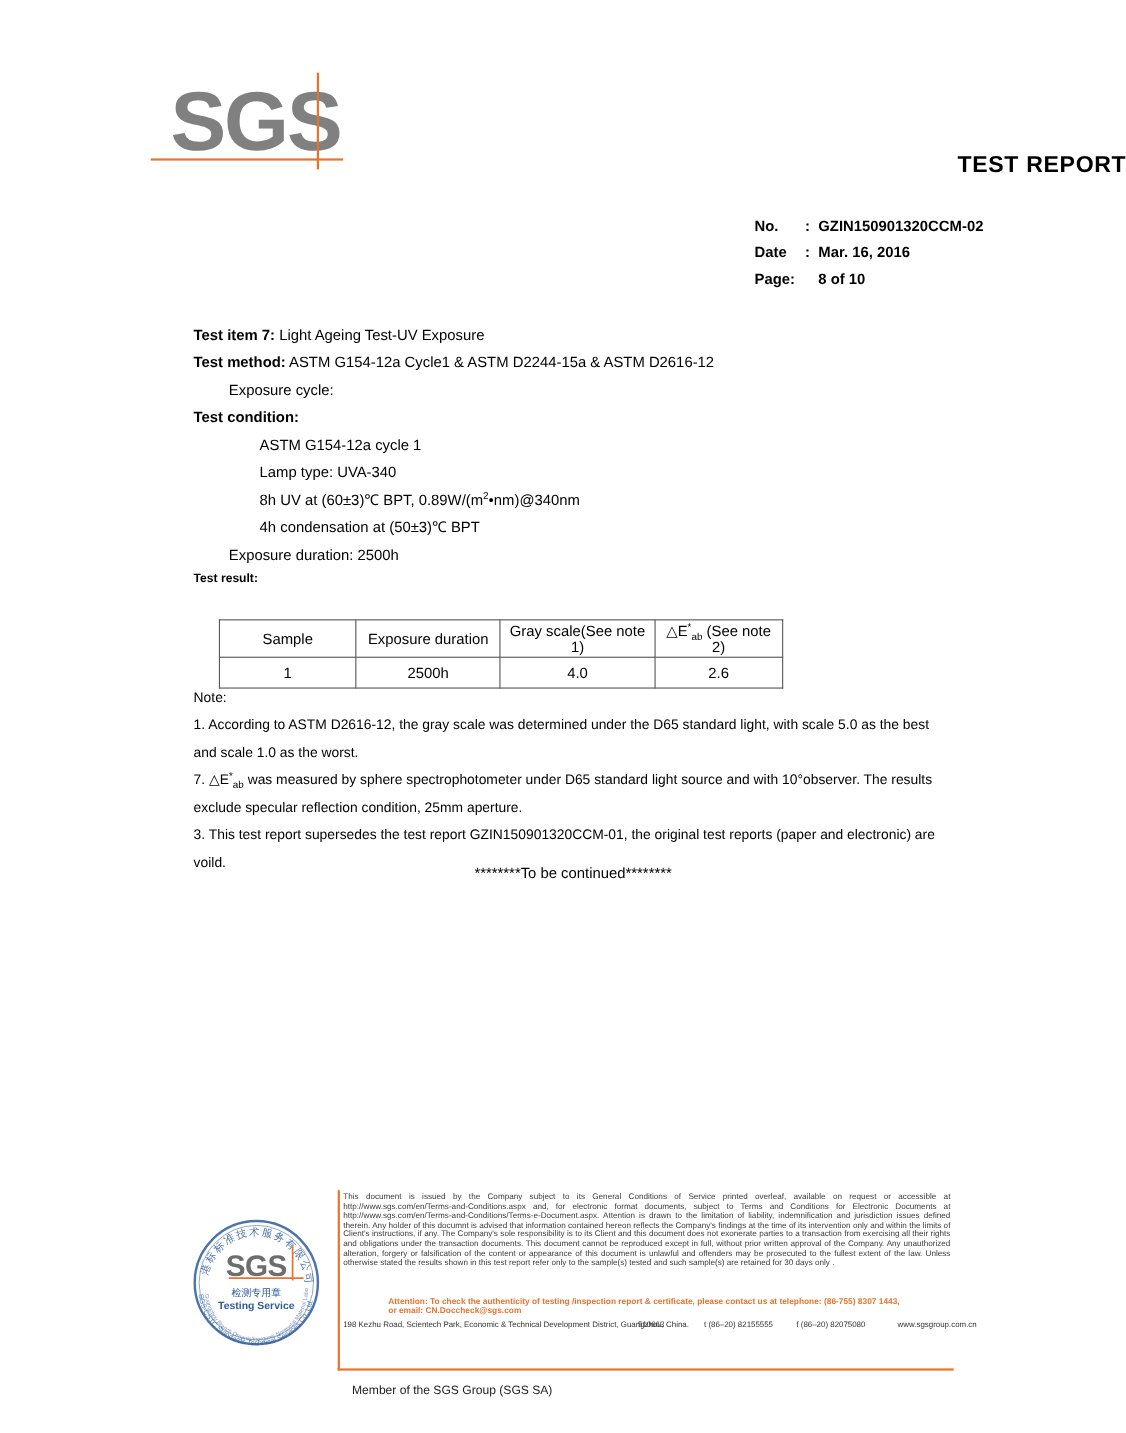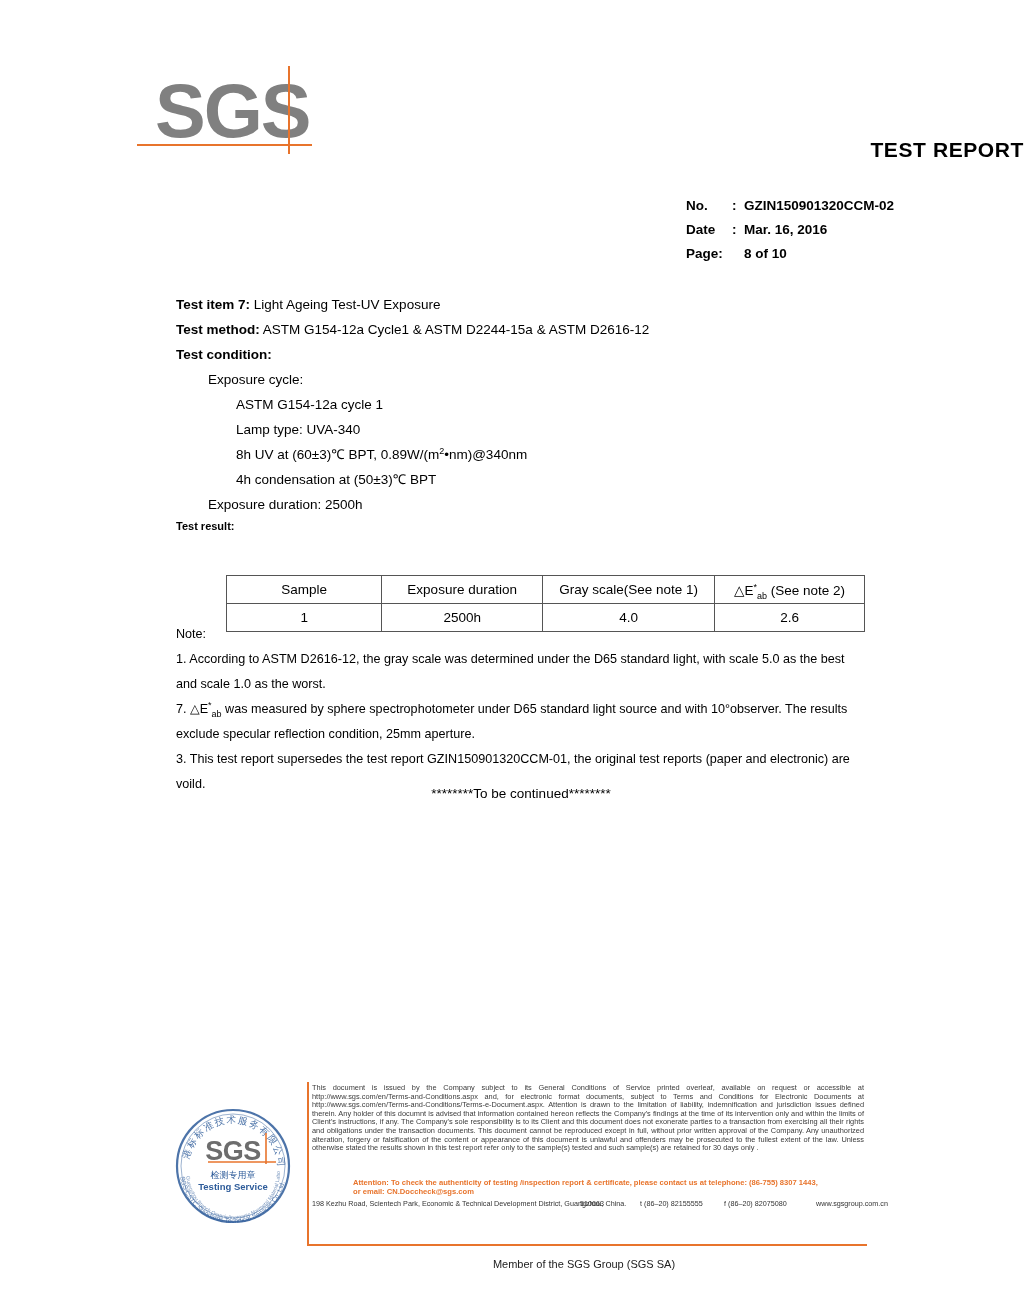--- a/index.html
+++ b/index.html
@@ -126,25 +126,24 @@
   .result-label {
     position: absolute;
     left: 176px;
     top: 520px;
     font-size: 11px;
     font-weight: bold;
   }
   table.result {
     position: absolute;
     left: 199px;
-    top: 575px;
-    width: 639px;
+    top: 563px;
+    width: 513px;
     border-collapse: collapse;
     font-size: 13.5px;
-    margin-left: 27px;
   }
   table.result td {
     border: 1px solid #555;
     text-align: center;
     height: 25px;
     padding: 1px 3px;
   }
   table.result td.c0 { width: 155px; }
   table.result td.c1 { width: 160px; }
   table.result td.c2 { width: 172px; }
@@ -241,24 +240,24 @@
 
   .cn-a { display: inline-block; width: 268px; }
   .cn-b { display: inline-block; width: 60px; font-size: 9px; }
   .cn-c { display: inline-block; width: 52px; font-size: 9px; }
   .cn-d { display: inline-block; width: 84px; font-size: 9px; }
   .cn-e { display: inline-block; width: 92px; font-size: 9px; }
   .cn-f { display: inline-block; font-size: 9px; }
 
   .member {
     position: absolute;
-    left: 308px;
+    left: 320px;
     top: 1258px;
     width: 552px;
-    text-align: center;
+    text-align: left;
     font-size: 11px;
     color: #222;
   }
 </style>
 </head>
 <body>
 
 <div class="page">
 
   <div class="header">
@@ -288,24 +287,24 @@
     </div>
   </div>
 
   <div class="content">
     <div class="line">
       <b>Test item 7:</b><span> Light Ageing Test-UV Exposure</span>
     </div>
     <div class="line">
       <b>Test method:</b><span> ASTM G154-12a Cycle1 &amp; ASTM D2244-15a &amp; ASTM D2616-12</span>
     </div>
+    <div class="line ind1">Exposure cycle:</div>
     <div class="line">
       <b>Test condition:</b>
     </div>
-    <div class="line ind1">Exposure cycle:</div>
     <div class="line ind2">ASTM G154-12a cycle 1</div>
     <div class="line ind2">Lamp type: UVA-340</div>
     <div class="line ind2">
       <span>8h UV at (60±3)℃ BPT, 0.89W/(m</span><sup class="sm">2</sup><span>•nm)@340nm</span>
     </div>
     <div class="line ind2">4h condensation at (50±3)℃ BPT</div>
     <div class="line ind1">Exposure duration: 2500h</div>
   </div>
 
   <div class="result-label">Test result:</div>

